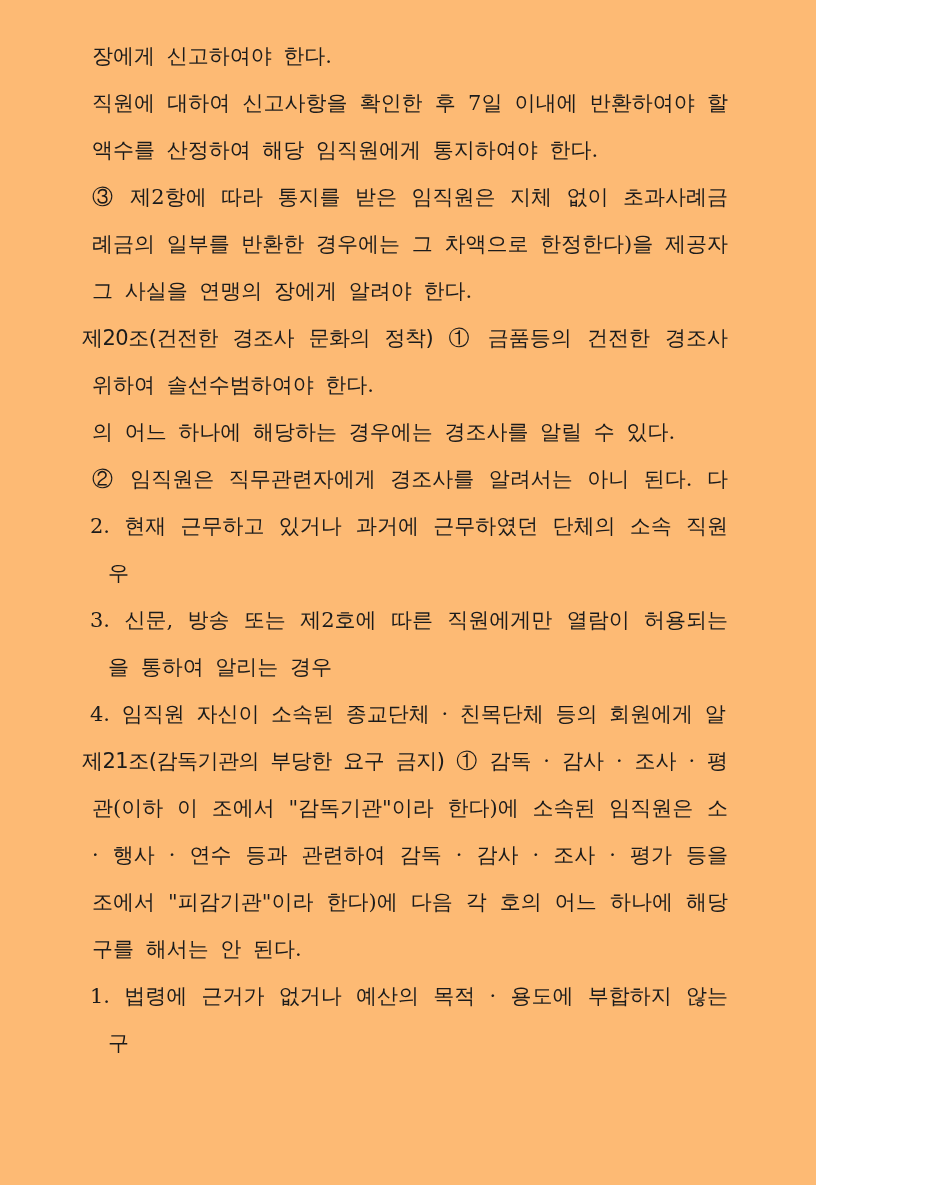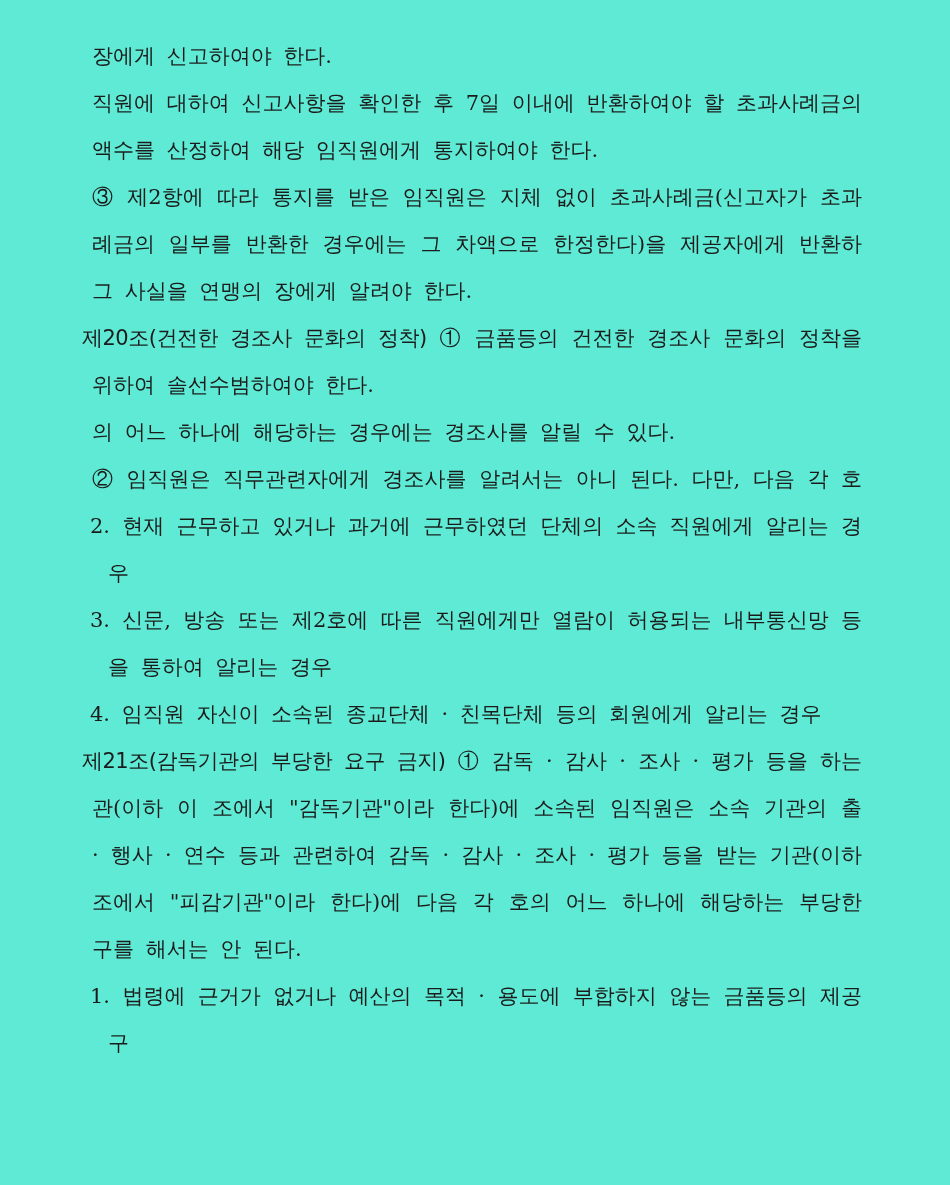--- a/index.html
+++ b/index.html
@@ -2,23 +2,23 @@
 <html lang="ko"><head>
 <meta charset="utf-8">
 <style>
   html, body {
     margin: 0;
     padding: 0;
     background: #ffffff;
   }
   .page {
     position: relative;
-    width: 950px;
+    width: 816px;
     height: 1185px;
-    background: #5eead4;
+    background: #fdba74;
     box-sizing: border-box;
     padding: 33px 88px 0 82px;
     overflow: hidden;
     font-family: "DejaVu Serif", "Liberation Serif", serif;
     color: #1b1b1b;
   }
   .para { margin: 0; padding: 0; }
   .line {
     height: 47px;
     line-height: 47px;

